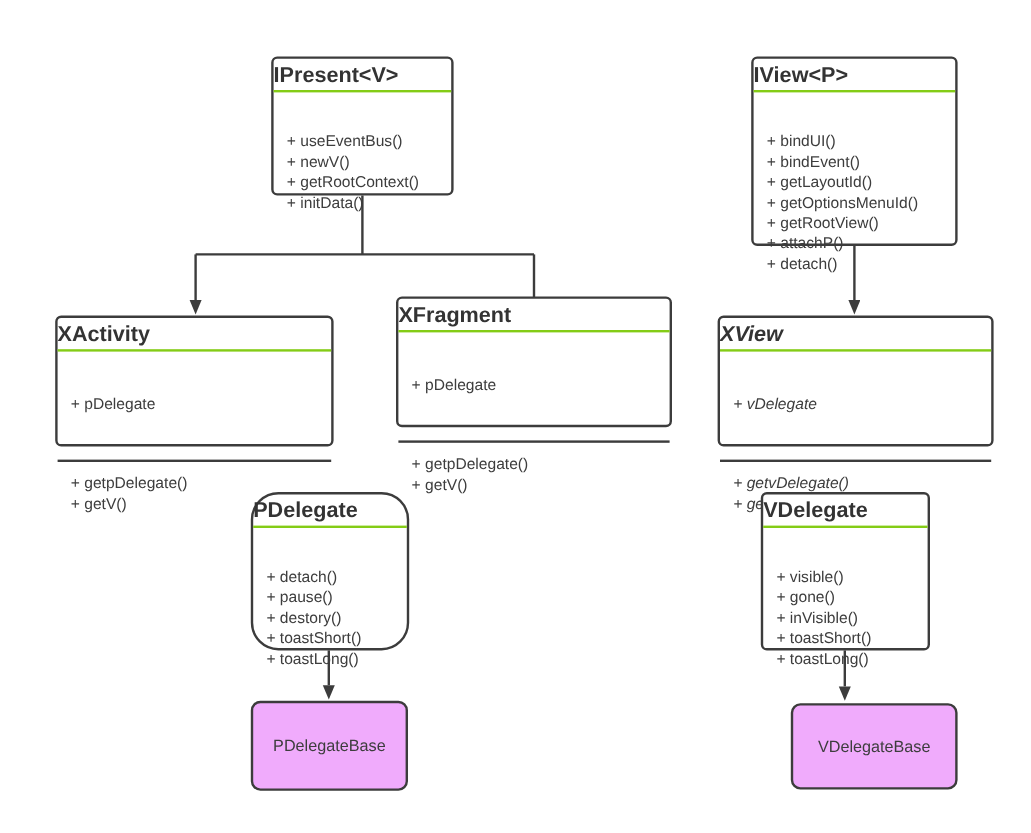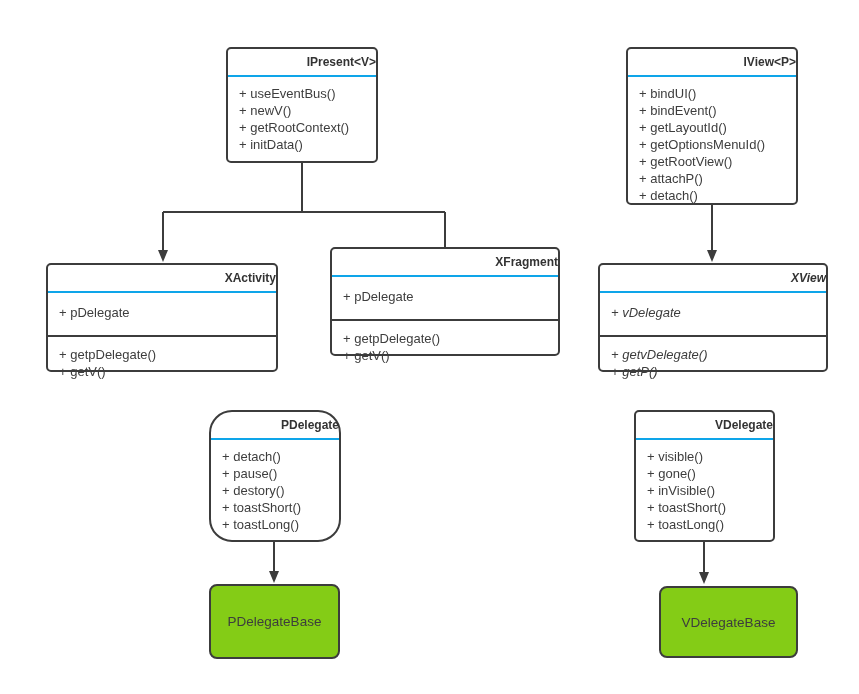--- a/index.html
+++ b/index.html
@@ -31,49 +31,50 @@
     position: absolute;
     box-sizing: border-box;
     background: #ffffff;
     border: 2px solid #3c3c3c;
     border-radius: 5px;
   }
   .uml-title {
     box-sizing: border-box;
     height: 28px;
     line-height: 26px;
-    text-align: right;
+    text-align: left;
     font-weight: bold;
-    font-size: 12px;
+    font-size: 18px;
     color: #333333;
-    border-bottom: 2px solid #0ea5e9;
+    border-bottom: 2px solid #84cc16;
     white-space: nowrap;
     overflow: hidden;
   }
   .uml-section {
     box-sizing: border-box;
     padding: 8px 10px 0 11px;
     font-size: 13px;
     line-height: 17px;
     white-space: nowrap;
     overflow: hidden;
+    margin-top: 24px;
   }
   .uml-section.attrs {
     height: 42px;
     padding-top: 11px;
   }
   .uml-section.ops {
     border-top: 2px solid #3c3c3c;
     padding-top: 9px;
   }
   .member { display: block; }
   .uml-simple {
     position: absolute;
     box-sizing: border-box;
-    background: #84cc16;
+    background: #f0abfc;
     border: 2px solid #3c3c3c;
     border-radius: 8px;
     display: flex;
     align-items: center;
     justify-content: center;
     font-size: 13.5px;
     color: #3d3d3d;
     white-space: nowrap;
   }
   

